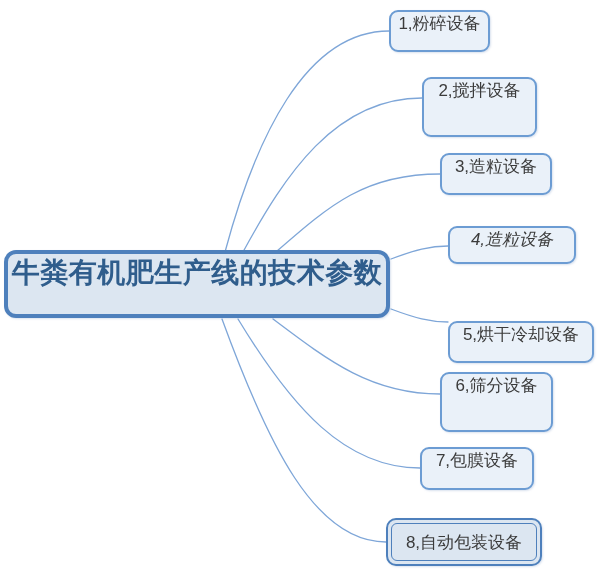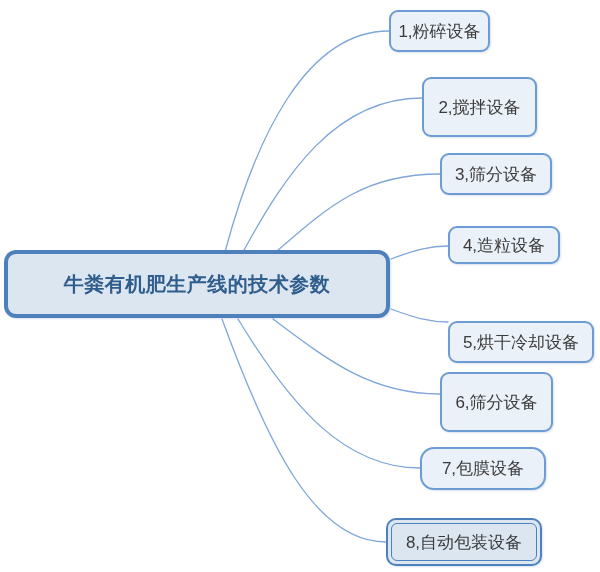--- a/index.html
+++ b/index.html
@@ -19,47 +19,46 @@
   svg.connectors path {
     fill: none;
     stroke: var(--connector, #7EA6D8);
     stroke-width: 1.3;
     stroke-linecap: round;
   }
   .node {
     position: absolute;
     box-sizing: border-box;
     display: flex;
-    align-items: center;
     justify-content: center;
     background: var(--branch-fill, #EAF1F9);
     border: 2px solid var(--branch-border, #6C9CD3);
     border-radius: 9px;
     color: var(--branch-text, #3B3B3B);
     font-size: 17px;
     white-space: nowrap;
     box-shadow: 1px 1px 2px rgba(110, 145, 190, 0.25);
   }
   .root {
     left: 4px; top: 250px; width: 386px; height: 68px;
     background: var(--root-fill, #DCE6F1);
     border: 4px solid var(--root-border, #4E80BC);
     border-radius: 12px;
     color: var(--root-text, #2F5D8C);
-    font-size: 20px;
+    font-size: 28px;
     font-weight: bold;
     letter-spacing: 0.5px;
   }
   .b1 { left: 389px; top: 10px;  width: 101px; height: 42px; }
   .b2 { left: 422px; top: 77px;  width: 115px; height: 60px; }
   .b3 { left: 440px; top: 153px; width: 112px; height: 42px; }
-  .b4 { left: 448px; top: 226px; width: 112px; height: 38px; }
+  .b4 { left: 448px; top: 226px; width: 128px; height: 38px; font-style: italic; }
   .b5 { left: 448px; top: 301px; width: 146px; height: 42px; margin-top: 20px; }
   .b6 { left: 440px; top: 372px; width: 113px; height: 60px; }
-  .b7 { left: 420px; top: 447px; width: 126px; height: 43px; border-radius: 14px; }
+  .b7 { left: 420px; top: 447px; width: 114px; height: 43px; }
   .b8 {
     left: 386px; top: 518px; width: 156px; height: 48px;
     border: 2.5px solid var(--root-border, #4E80BC);
     background: var(--selected-fill, #DCE6F1);
     padding: 3px;
     border-radius: 10px;
   }
   .b8 .inner {
     box-sizing: border-box;
     width: 100%; height: 100%;
@@ -93,21 +92,21 @@
 
   <div class="node b1">
     <span>1,粉碎设备</span>
   </div>
 
   <div class="node b2">
     <span>2,搅拌设备</span>
   </div>
 
   <div class="node b3">
-    <span>3,筛分设备</span>
+    <span>3,造粒设备</span>
   </div>
 
   <div class="node b4">
     <span>4,造粒设备</span>
   </div>
 
   <div class="node b5">
     <span>5,烘干冷却设备</span>
   </div>
 

